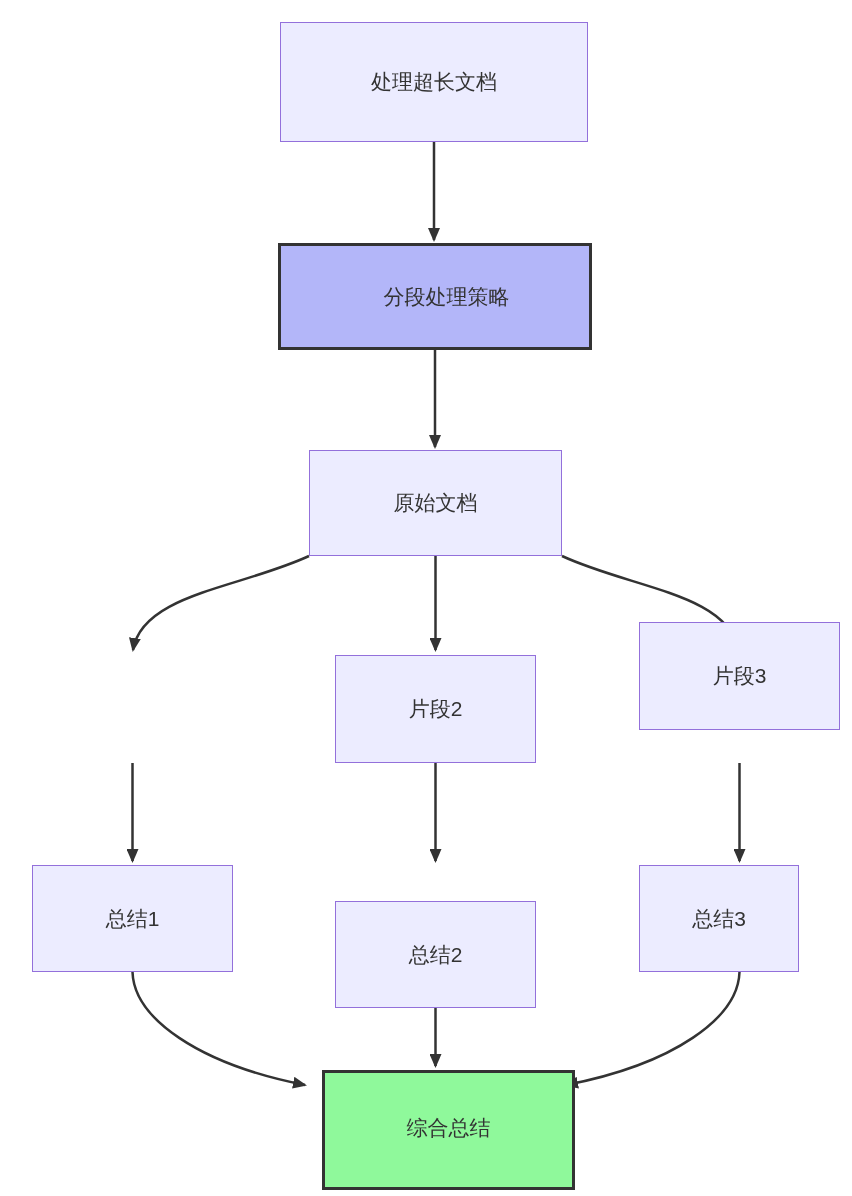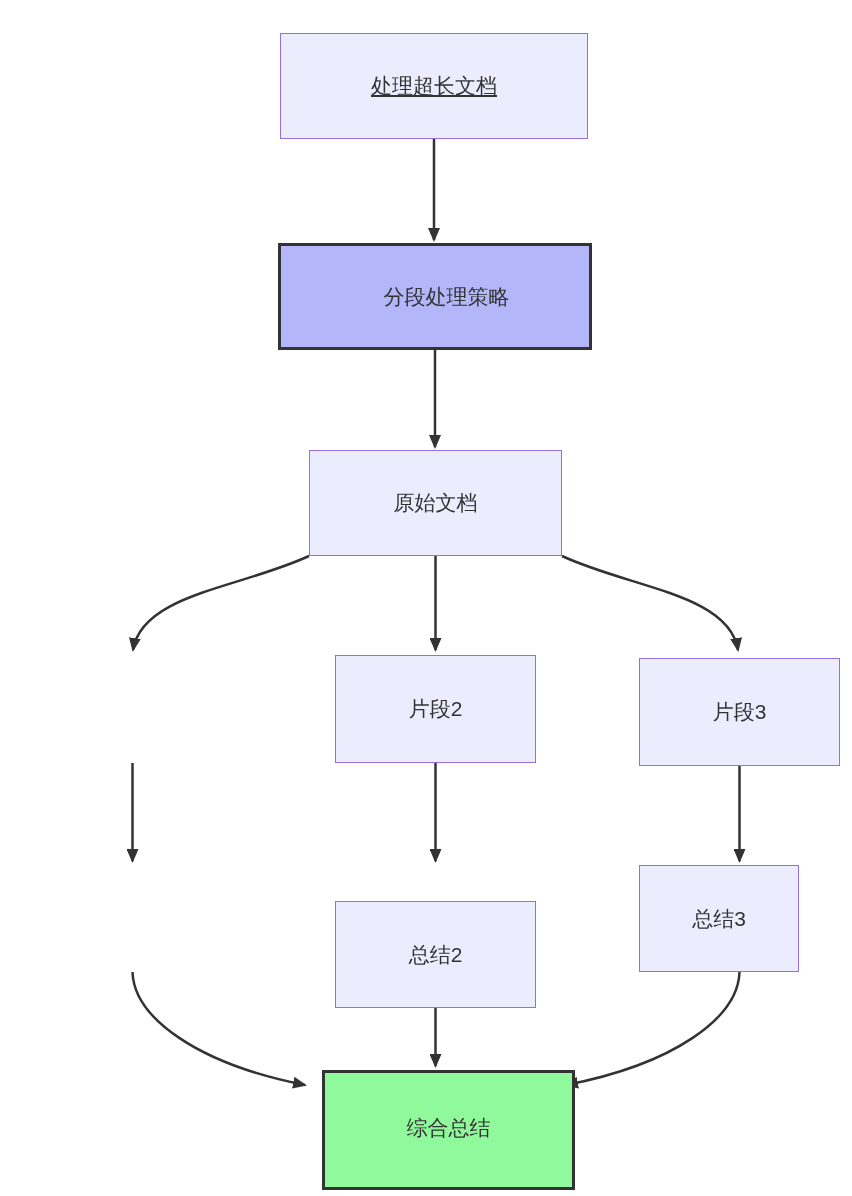--- a/index.html
+++ b/index.html
@@ -72,41 +72,44 @@
     <path class="edge" d="M 435.5 556 L 435.5 650" marker-end="url(#arrowhead)"></path>
     <path class="edge" d="M 562 556 C 631 588, 729 594, 738 650" marker-end="url(#arrowhead)"></path>
     <path class="edge" d="M 132.5 763 L 132.5 861" marker-end="url(#arrowhead)"></path>
     <path class="edge" d="M 435.5 763 L 435.5 861" marker-end="url(#arrowhead)"></path>
     <path class="edge" d="M 739.5 763 L 739.5 861" marker-end="url(#arrowhead)"></path>
     <path class="edge" d="M 132.5 972 C 134 1018, 198 1064, 305 1085" marker-end="url(#arrowhead)"></path>
     <path class="edge" d="M 435.5 972 L 435.5 1066" marker-end="url(#arrowhead)"></path>
     <path class="edge" d="M 739.5 972 C 738 1018, 674 1064, 566 1085" marker-end="url(#arrowhead)"></path>
   </svg>
 
-  <div class="node" style="left:280px; top:33px; width:308px; height:106px;text-decoration:underline;">
+  <div class="node" style="left:280px; top:22px; width:308px; height:120px;">
     <span>处理超长文档</span>
   </div>
 
   <div class="node highlight-purple" style="left:278px; top:243px; width:314px; height:107px;">
     <span>分段处理策略</span>
   </div>
 
   <div class="node" style="left:309px; top:450px; width:253px; height:106px;">
     <span>原始文档</span>
   </div>
 
 
   <div class="node" style="left:335px; top:655px; width:201px; height:108px;">
     <span>片段2</span>
   </div>
 
-  <div class="node" style="left:639px; top:658px; width:201px; height:108px;">
+  <div class="node" style="left:639px; top:622px; width:201px; height:108px;">
     <span>片段3</span>
   </div>
 
+  <div class="node" style="left:32px; top:865px; width:201px; height:107px;">
+    <span>总结1</span>
+  </div>
 
   <div class="node" style="left:335px; top:901px; width:201px; height:107px;">
     <span>总结2</span>
   </div>
 
   <div class="node" style="left:639px; top:865px; width:160px; height:107px;">
     <span>总结3</span>
   </div>
 
   <div class="node highlight-green" style="left:322px; top:1070px; width:253px; height:120px;font-family:Liberation Mono, monospace;">

